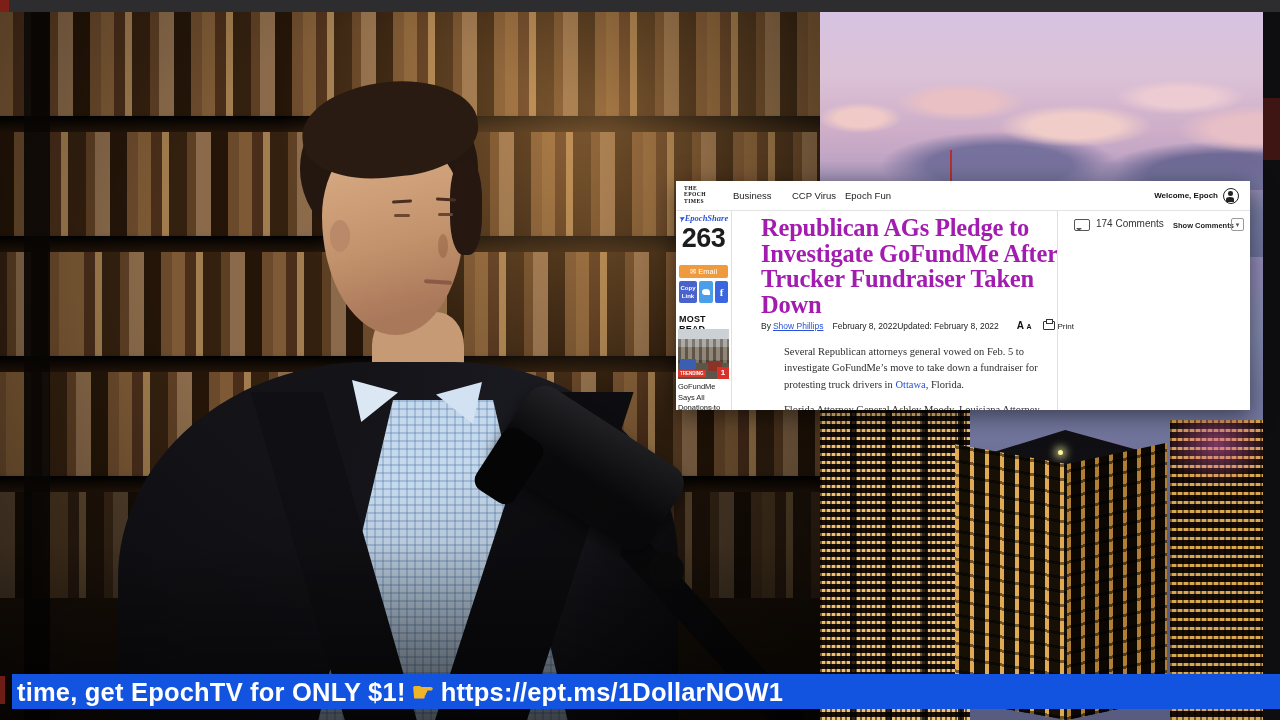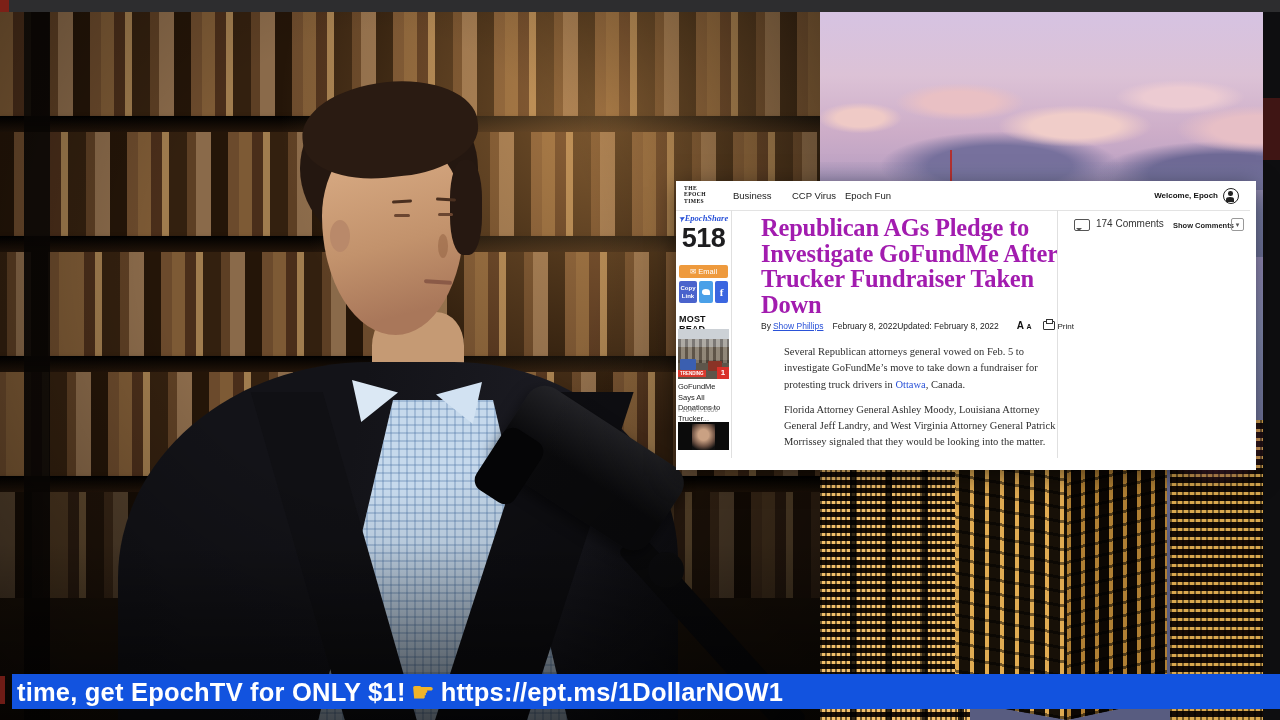--- a/index.html
+++ b/index.html
@@ -59,21 +59,21 @@
   .pink1{left:210px;top:424px;width:130px;height:100px;background:radial-gradient(closest-side,rgba(232,92,186,.8),rgba(232,92,186,0));}
   .tower-roof{left:135px;top:418px;width:212px;height:62px;background:#101014;clip-path:polygon(0 55%,52% 0,100% 45%,52% 100%);}
   .roof-light{left:238px;top:438px;width:5px;height:5px;border-radius:50%;background:#fdf6a0;box-shadow:0 0 8px 3px rgba(253,246,160,.8);}
   .tower-l{left:135px;top:452px;width:112px;height:256px;transform:skewY(10deg);transform-origin:right top;background-image:repeating-linear-gradient(0deg,rgba(0,0,0,.5) 0 3px,transparent 3px 14px),repeating-linear-gradient(90deg,#e0ab52 0 4px,#171007 4px 15px);}
   .tower-r{left:247px;top:452px;width:100px;height:256px;transform:skewY(-12deg);transform-origin:left top;background-image:repeating-linear-gradient(0deg,rgba(0,0,0,.55) 0 3px,transparent 3px 13px),repeating-linear-gradient(90deg,#b07f33 0 4px,#0c0703 4px 14px);}
   .bl-right{left:350px;top:408px;width:93px;height:300px;background-color:#120a05;background-image:radial-gradient(80px 60px at 50% 8%,rgba(212,95,176,.55),rgba(212,95,176,0) 70%),repeating-linear-gradient(90deg,rgba(0,0,0,.5) 0 2px,transparent 2px 6px),repeating-linear-gradient(0deg,#d9a84e 0 3px,#160c05 3px 9px);}
   .edge-strip{left:443px;top:0;width:17px;height:708px;background:#0e0e10;}
   .edge-red{left:0;top:86px;width:17px;height:62px;background:#3f1514;}
 
   
-  .card{left:676px;top:181px;width:574px;height:289px;background:#fff;overflow:hidden;box-shadow:0 6px 22px rgba(0,0,0,.5);color:#222;padding-left:6px;}
+  .card{left:676px;top:181px;width:574px;height:229px;background:#fff;overflow:hidden;box-shadow:0 6px 22px rgba(0,0,0,.5);color:#222;}
   .card .hdr{left:0;top:0;width:574px;height:29px;background:#fff;border-bottom:1px solid #e3e3e3;}
   .logo{left:8px;top:4px;font-family:"Liberation Serif",serif;font-weight:bold;font-size:5.6px;line-height:1.12;letter-spacing:.4px;color:#111;}
   .nav-item{top:9px;font-size:9.5px;color:#222;}
   .nav-b{left:57px;} .nav-c{left:116px;} .nav-e{left:169px;}
   .welcome{top:10px;right:32px;font-size:8px;font-weight:bold;color:#111;}
   .acct{top:7px;right:11px;width:14px;height:14px;border:1.3px solid #222;border-radius:50%;}
   .acct::before{content:"";position:absolute;left:4.1px;top:2.2px;width:4.6px;height:4.6px;border-radius:50%;background:#222;}
   .acct::after{content:"";position:absolute;left:2.3px;bottom:1.2px;width:8.2px;height:4.4px;border-radius:50% 50% 0 0;background:#222;}
 
   .rail{left:0;top:29px;width:55px;height:248px;border-right:1px solid #e0e0e0;}
@@ -201,21 +201,21 @@
       </div>
       <span class="abs nav-item nav-b">Business</span>
       <span class="abs nav-item nav-c">CCP Virus</span>
       <span class="abs nav-item nav-e">Epoch Fun</span>
       <span class="abs welcome">Welcome, Epoch</span>
       <span class="abs acct"></span>
     </div>
 
     <div class="abs rail">
       <div class="abs brand"><span class="brand-arrow">➤</span><span>EpochShare</span></div>
-      <div class="abs share-count">518</div>
+      <div class="abs share-count">263</div>
       <div class="abs email-btn"><span>✉</span> <span>Email</span></div>
       <div class="abs btn-copy">Copy Link</div>
       <div class="abs btn-tw">
           <span class="tw-bird"></span>
         </div>
       <div class="abs btn-fb">f</div>
       <div class="abs most-read">MOST READ</div>
       <div class="abs thumb">
         <span class="t-bld"></span>
         <span class="t-truck1"></span>
@@ -231,21 +231,21 @@
         <span>2650</span>
       </div>
       <div class="abs thumb2"></div>
     </div>
 
     <h1 class="abs headline" style="margin:0;">Republican AGs Pledge to Investigate GoFundMe After Trucker Fundraiser Taken Down</h1>
     <div class="abs byline">
       <span class="by">By</span><span class="author">Show Phillips</span><span class="bdate">February 8, 2022</span><span class="bupd">Updated: February 8, 2022</span><span class="fA1">A</span> <span class="fA2">A</span><span class="print-ic"></span><span class="plabel">Print</span>
     </div>
     <div class="abs body-copy">
-      <p><span>Several Republican attorneys general vowed on Feb. 5 to investigate GoFundMe’s move to take down a fundraiser for protesting truck drivers in </span><span class="link">Ottawa</span><span>, Canada.</span></p>
+      <p><span>Several Republican attorneys general vowed on Feb. 5 to investigate GoFundMe’s move to take down a fundraiser for protesting truck drivers in </span><span class="link">Ottawa</span><span>, Florida.</span></p>
       <p>Florida Attorney General Ashley Moody, Louisiana Attorney General Jeff Landry, and West Virginia Attorney General Patrick Morrissey signaled that they would be looking into the matter.</p>
     </div>
 
     <div class="abs rcol-divider"></div>
     <span class="abs cmt-ic"></span>
     <span class="abs cmt-count">174 Comments</span>
     <span class="abs show-cmts">Show Comments</span>
     <span class="abs show-box">▾</span>
   </div>
 

